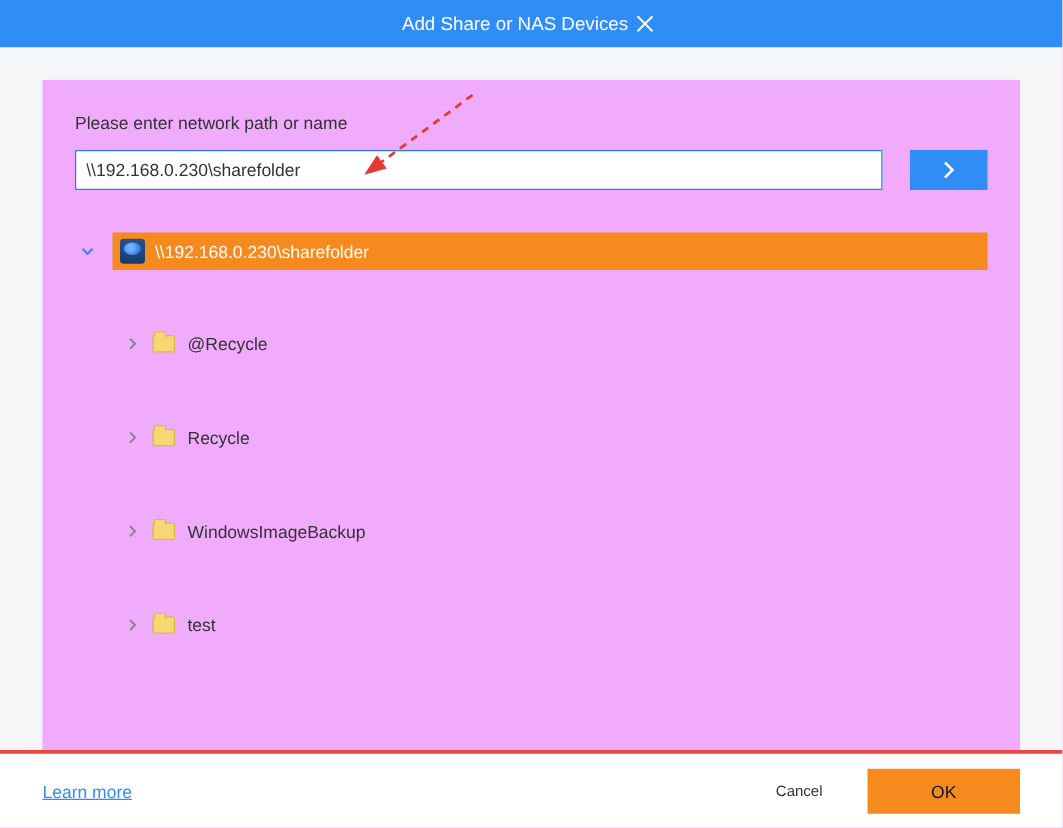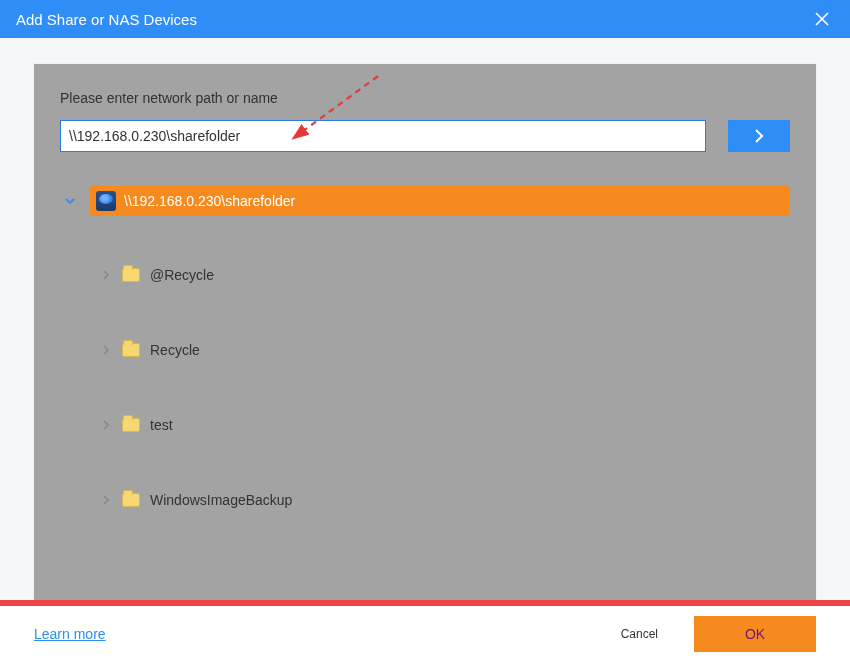--- a/index.html
+++ b/index.html
@@ -18,21 +18,21 @@
       display: flex;
       flex-direction: column;
     }
     .titlebar {
       background: #2e8df7;
       color: #fff;
       height: 38px;
       display: flex;
       align-items: center;
       padding: 0 14px 0 16px;
-      justify-content: space-between;
+      justify-content: center;
     }
     .titlebar-title {
       font-size: 15px;
       font-weight: 400;
     }
     .close-btn {
       width: 28px;
       height: 28px;
       display: flex;
       align-items: center;
@@ -41,21 +41,21 @@
       color: #fff;
     }
     .content-wrap {
       flex: 1;
       padding: 26px 34px 0 34px;
       background: #f4f6f8;
       display: flex;
       flex-direction: column;
     }
     .panel {
-      background: #a3a3a3;
+      background: #f0abfc;
       flex: 1;
       padding: 26px 26px 10px 26px;
       display: flex;
       flex-direction: column;
       box-shadow: 0 0 0 1px rgba(0,0,0,0.02);
     }
     .prompt {
       font-size: 14px;
       color: #333;
       margin-bottom: 14px;
@@ -160,21 +160,21 @@
       top:-4px; left:0;
       width:8px; height:4px;
       background:#f7d774;
       border:1px solid #d9b84f;
       border-bottom:none;
       border-radius:2px 2px 0 0;
     }
     .footer {
       height: 62px;
       background: #fff;
-      border-top: 6px solid #ef4444;
+      border-top: 3px solid #ef4444;
       display: flex;
       align-items: center;
       padding: 12px 34px;
     }
     .learn-more {
       color: #2e8df7;
       font-size: 14px;
       text-decoration: underline;
       cursor: pointer;
     }
@@ -183,21 +183,21 @@
       font-size: 12px;
       color: #333;
       padding: 8px 18px;
       cursor: pointer;
       background: transparent;
       border: none;
       margin-right: 18px;
     }
     .ok-btn {
       background: #f68a1e;
-      color: #701a75;
+      color: #0f172a;
       border: none;
       font-size: 14px;
       width: 122px;
       height: 36px;
       cursor: pointer;
     }
     
     .annot-arrow {
       position: absolute;
       left: 290px;
@@ -264,30 +264,30 @@
             <span class="folder-icon"></span>
             <span>Recycle</span>
           </div>
           <div class="tree-item">
             <span class="item-chevron">
               <svg width="10" height="10" viewBox="0 0 10 10">
                   <path d="M3 1 L7 5 L3 9" stroke="#888" stroke-width="1.6" fill="none"></path>
                 </svg>
             </span>
             <span class="folder-icon"></span>
-            <span>test</span>
+            <span>WindowsImageBackup</span>
           </div>
           <div class="tree-item">
             <span class="item-chevron">
               <svg width="10" height="10" viewBox="0 0 10 10">
                   <path d="M3 1 L7 5 L3 9" stroke="#888" stroke-width="1.6" fill="none"></path>
                 </svg>
             </span>
             <span class="folder-icon"></span>
-            <span>WindowsImageBackup</span>
+            <span>test</span>
           </div>
         </div>
       </div>
 
     </div>
   </div>
 
   <div class="footer">
     <a class="learn-more">Learn more</a>
     <div class="footer-spacer"></div>

